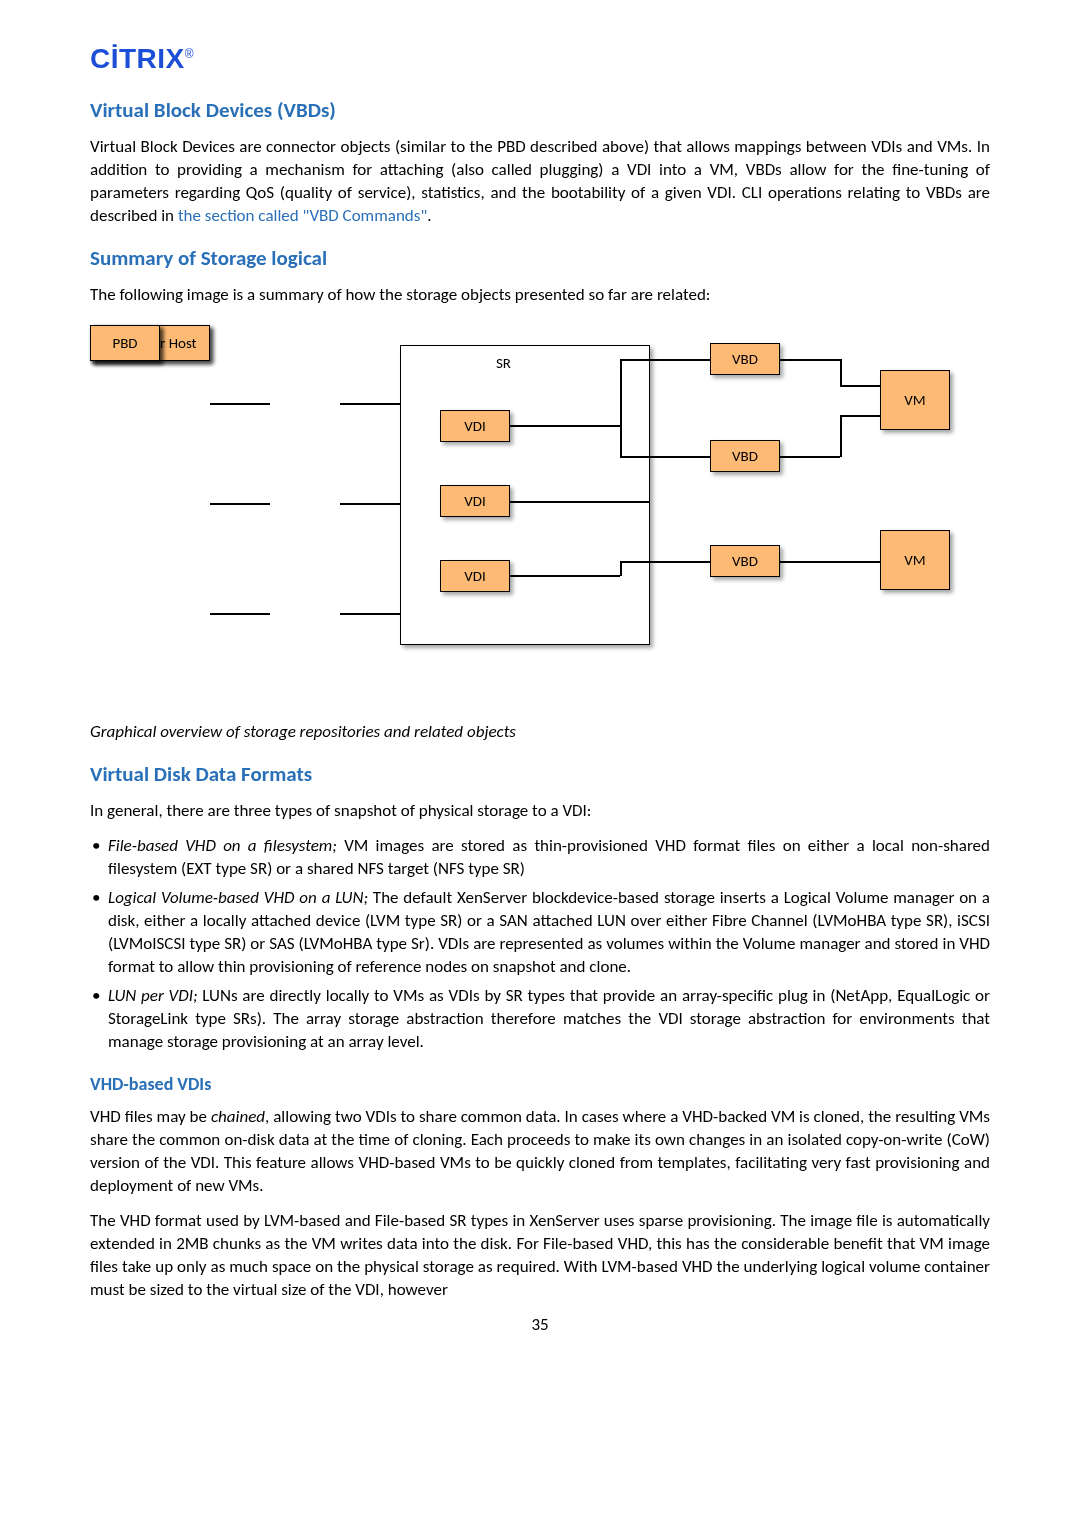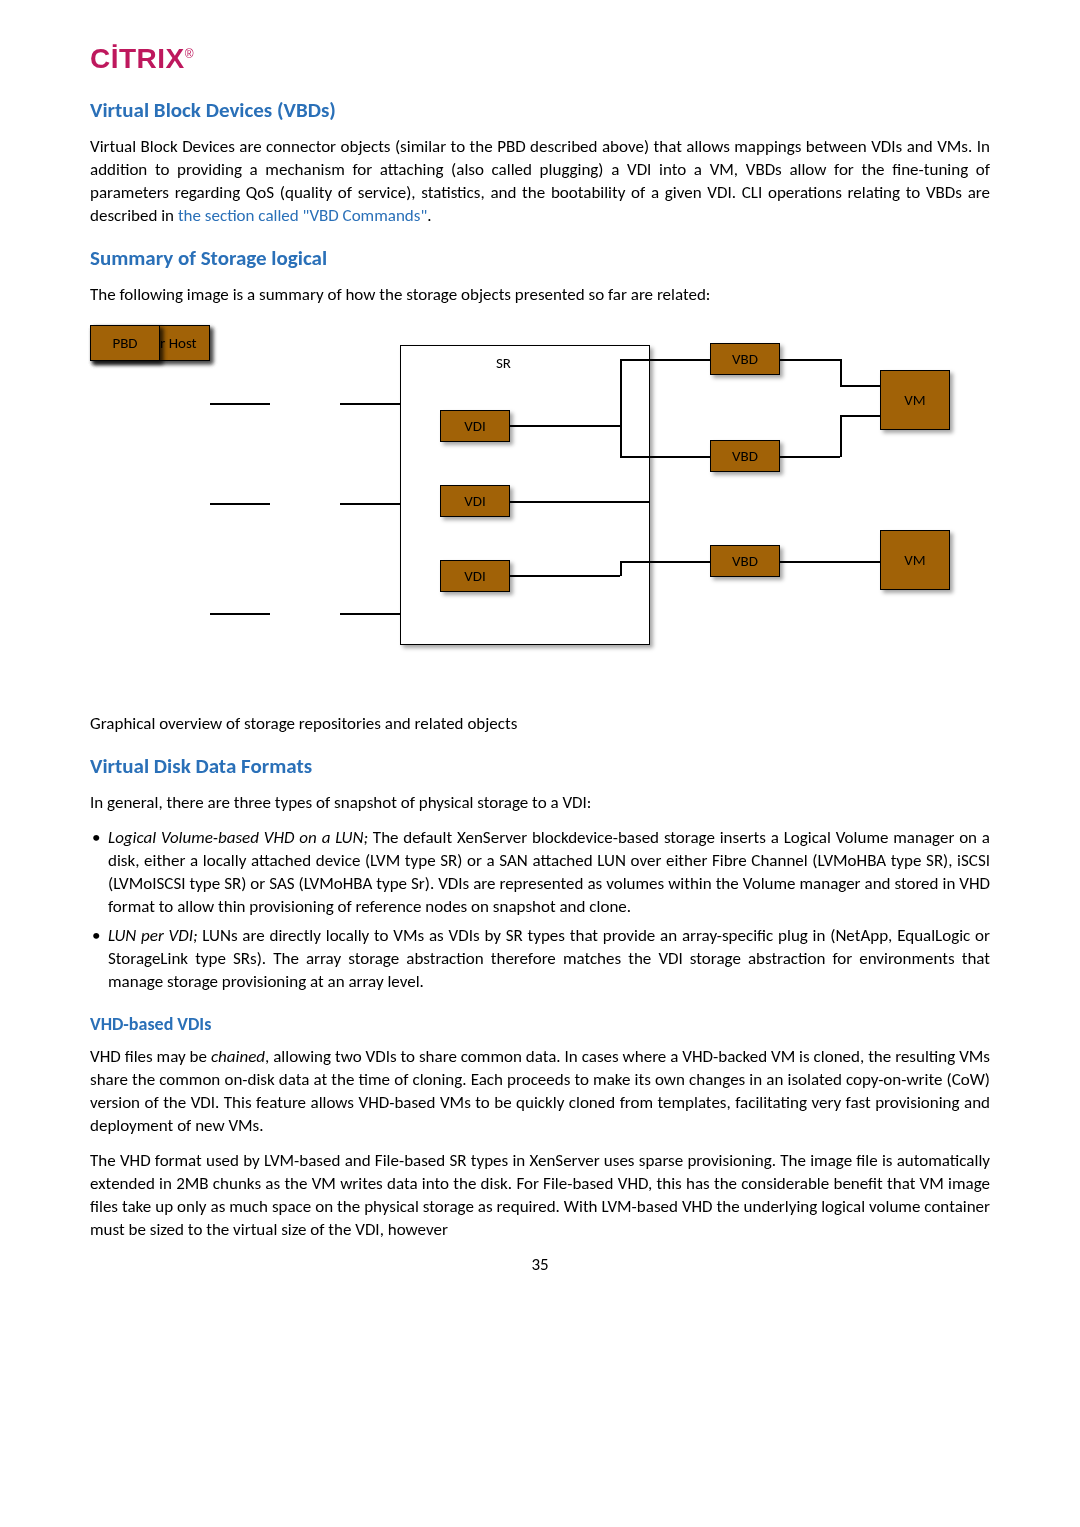--- a/index.html
+++ b/index.html
@@ -11,21 +11,21 @@
       color: #000;
       padding: 40px 90px 50px 90px;
       font-size: 17px;
       line-height: 1.35;
     }
     .logo {
       font-family: Arial, sans-serif;
       font-weight: 900;
       font-size: 28px;
       letter-spacing: 0.5px;
-      color: #be185d;
+      color: #1d4ed8;
       margin-bottom: 18px;
     }
     .logo .reg { font-size: 12px; vertical-align: super; font-weight: normal; }
     h2.section {
       color: #2a70b8;
       font-size: 21px;
       font-weight: 700;
       margin-bottom: 12px;
       margin-top: 16px;
     }
@@ -45,33 +45,33 @@
       padding-left: 18px;
       margin-bottom: 6px;
       text-align: justify;
     }
     ul.bullets li::before {
       content: "•";
       position: absolute;
       left: 2px;
       top: 0;
     }
-    .caption { margin: 28px 0 12px 0; }
+    .caption { font-style: italic; margin: 36px 0 12px 0; }
     .page-num { text-align: center; }
 
     
     .diagram {
       position: relative;
       width: 900px;
       height: 360px;
       margin: 18px 0 10px 0;
     }
     .dbox {
       position: absolute;
-      background: #a16207;
+      background: #fdba74;
       border: 1.5px solid #000;
       display: flex;
       align-items: center;
       justify-content: center;
       font-size: 15px;
       box-shadow: 3px 3px 4px rgba(0,0,0,0.35);
     }
     .dline {
       position: absolute;
       background: #000;
@@ -158,20 +158,23 @@
 </div>
 
 <p class="caption">Graphical overview of storage repositories and related objects</p>
 
 <h2 class="section">Virtual Disk Data Formats</h2>
 
 <p>In general, there are three types of snapshot of physical storage to a VDI:</p>
 
 <ul class="bullets">
   <li>
+    <span class="italic">File-based VHD on a filesystem;</span><span> VM images are stored as thin-provisioned VHD format files on either a local non-shared filesystem (EXT type SR) or a shared NFS target (NFS type SR)</span>
+  </li>
+  <li>
     <span class="italic">Logical Volume-based VHD on a LUN;</span><span> The default XenServer blockdevice-based storage inserts a Logical Volume manager on a disk, either a locally attached device (LVM type SR) or a SAN attached LUN over either Fibre Channel (LVMoHBA type SR), iSCSI (LVMoISCSI type SR) or SAS (LVMoHBA type Sr). VDIs are represented as volumes within the Volume manager and stored in VHD format to allow thin provisioning of reference nodes on snapshot and clone.</span>
   </li>
   <li>
     <span class="italic">LUN per VDI;</span><span> LUNs are directly locally to VMs as VDIs by SR types that provide an array-specific plug in (NetApp, EqualLogic or StorageLink type SRs). The array storage abstraction therefore matches the VDI storage abstraction for environments that manage storage provisioning at an array level.</span>
   </li>
 </ul>
 
 <h3 class="subsection">VHD-based VDIs</h3>
 
 <p>

